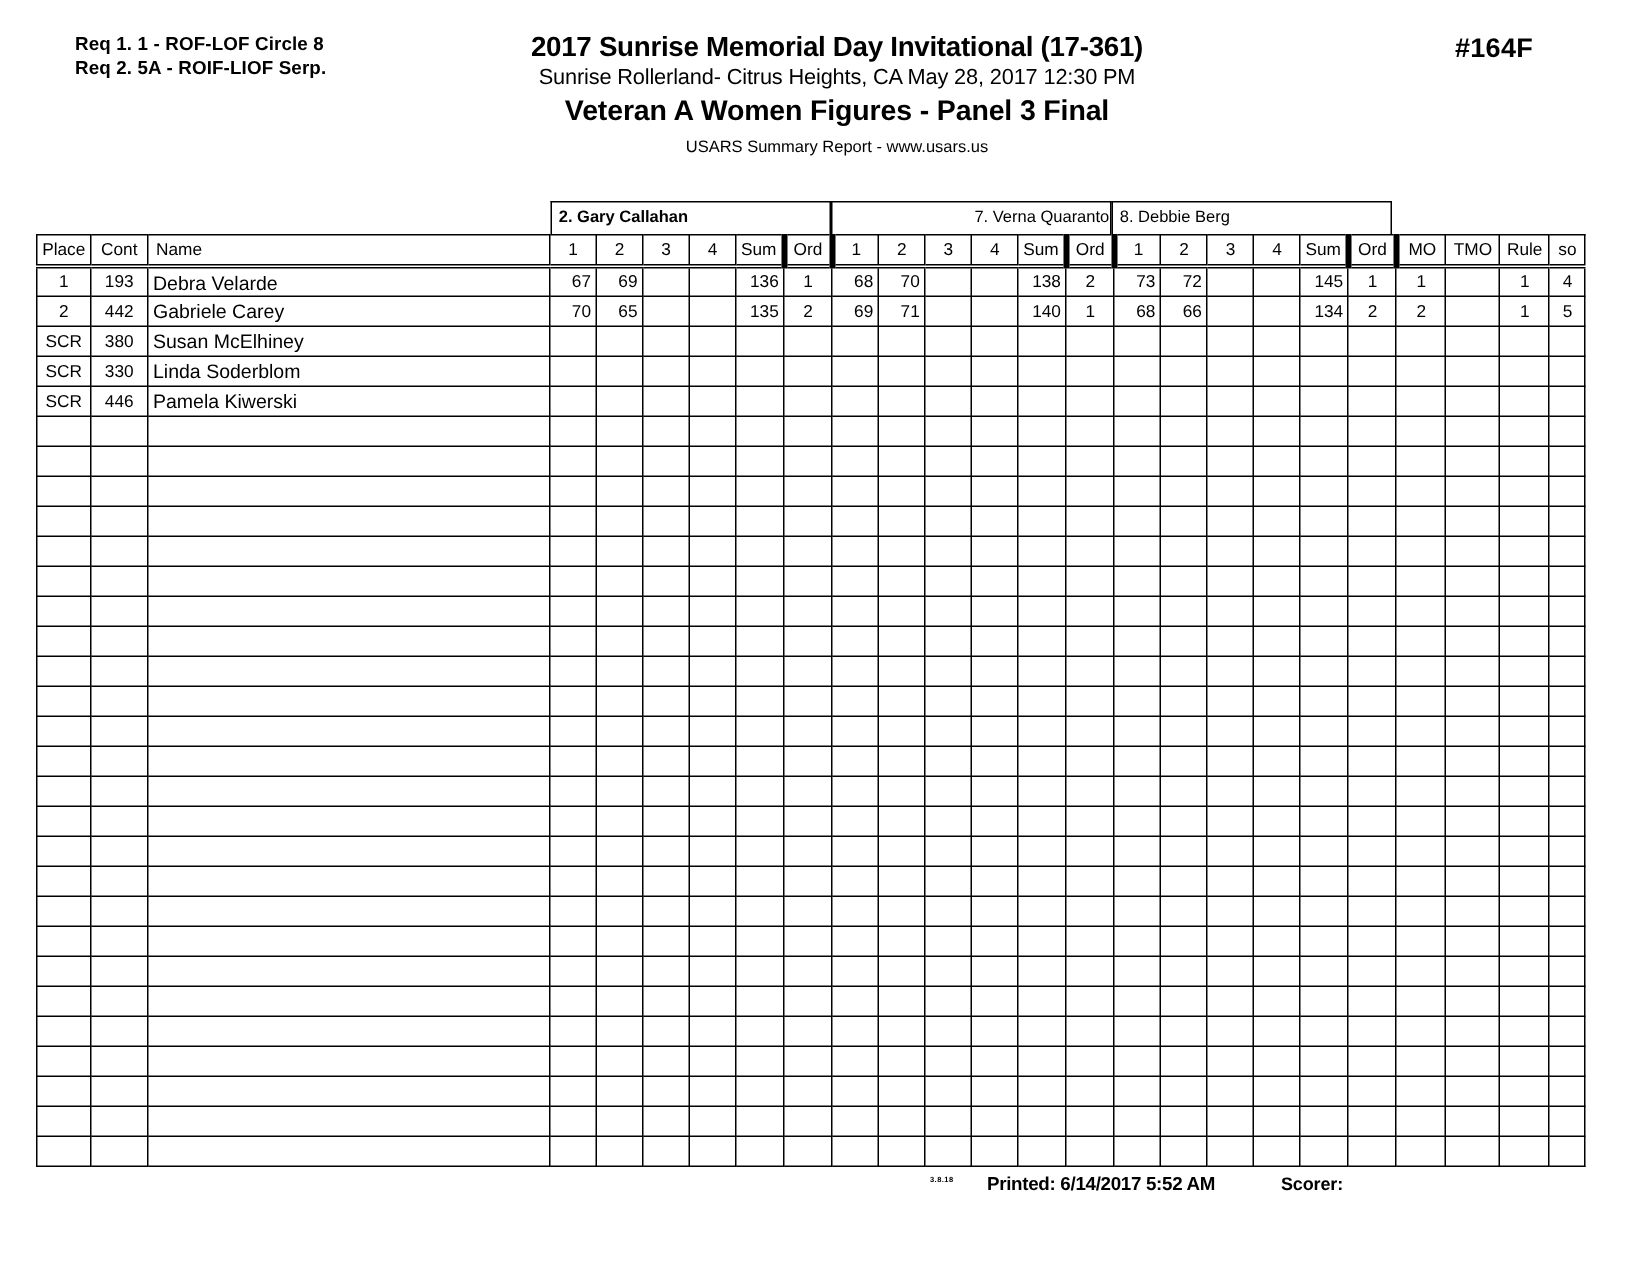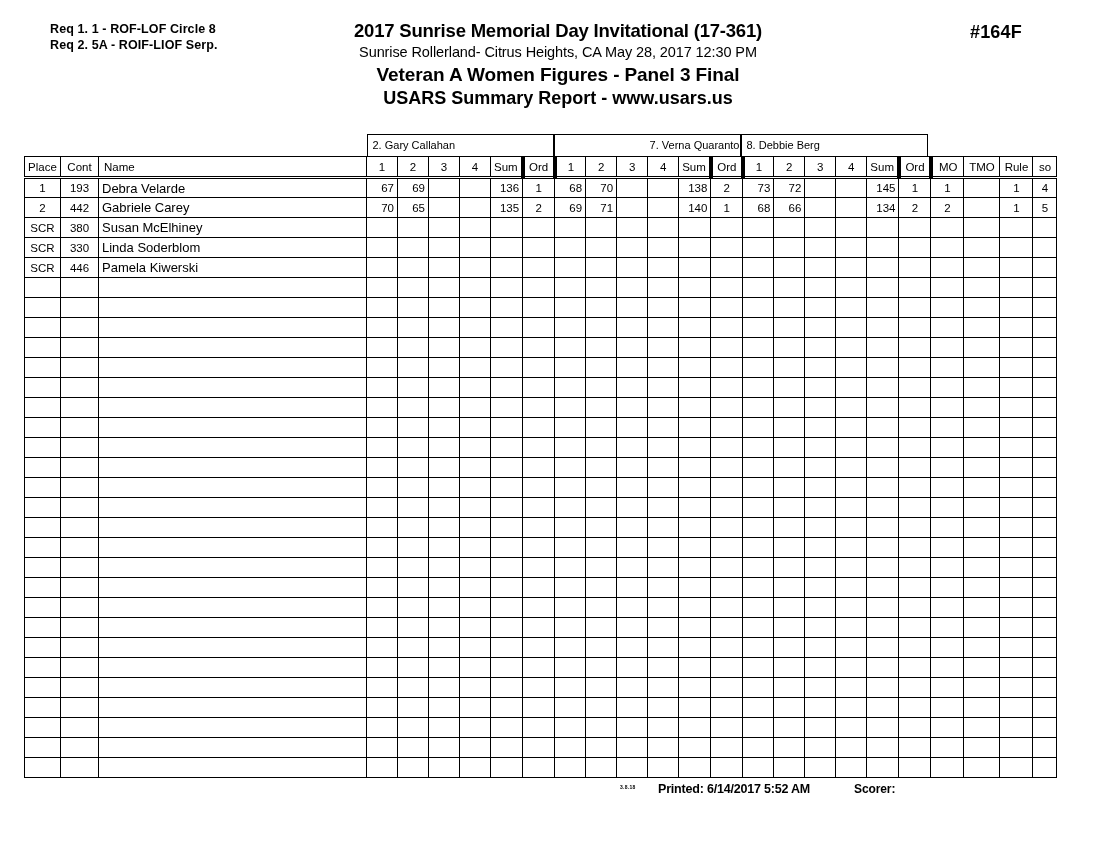--- a/index.html
+++ b/index.html
@@ -50,22 +50,22 @@
     line-height: 20px;
     letter-spacing: -0.1px;
   }
   .title-event {
     font-size: 19px;
     font-weight: bold;
     line-height: 25px;
     letter-spacing: -0.1px;
   }
   .title-report {
-    font-size: 18px;
-    font-weight: bold;
+    font-size: 11px;
+    font-weight: normal;
     line-height: 22px;
   }
 
   .doc-code {
     position: absolute;
     right: 78px;
     top: 22px;
     font-size: 18px;
     font-weight: bold;
     letter-spacing: 0.2px;
@@ -187,21 +187,21 @@
 <div class="title-block">
   <div class="title-main">2017 Sunrise Memorial Day Invitational (17-361)</div>
   <div class="title-venue">Sunrise Rollerland- Citrus Heights, CA  May 28, 2017  12:30 PM</div>
   <div class="title-event">Veteran A Women Figures - Panel 3 Final</div>
   <div class="title-report">USARS Summary Report - www.usars.us</div>
 </div>
 
 <div class="doc-code">#164F</div>
 
 <div class="judge-band">
-  <div class="judge-box" id="jbox0" style="left: 342.5px; width: 187px;">2.  Gary Callahan</div>
+  <div class="judge-box" id="jbox0" style="left: 342.5px; width: 187px; font-weight: bold;">2.  Gary Callahan</div>
   <div class="judge-box" id="jbox1" style="left: 529.5px; width: 187px; text-align: right;">7.  Verna Quaranto</div>
   <div class="judge-box" id="jbox2" style="left: 716.5px; width: 187px;">8.  Debbie Berg</div>
 </div>
 
 <div class="grid-wrap">
   <table class="grid">
     <colgroup id="cg">
       <col style="width:36px">
         <col style="width:38px">
         <col style="width:268px">

